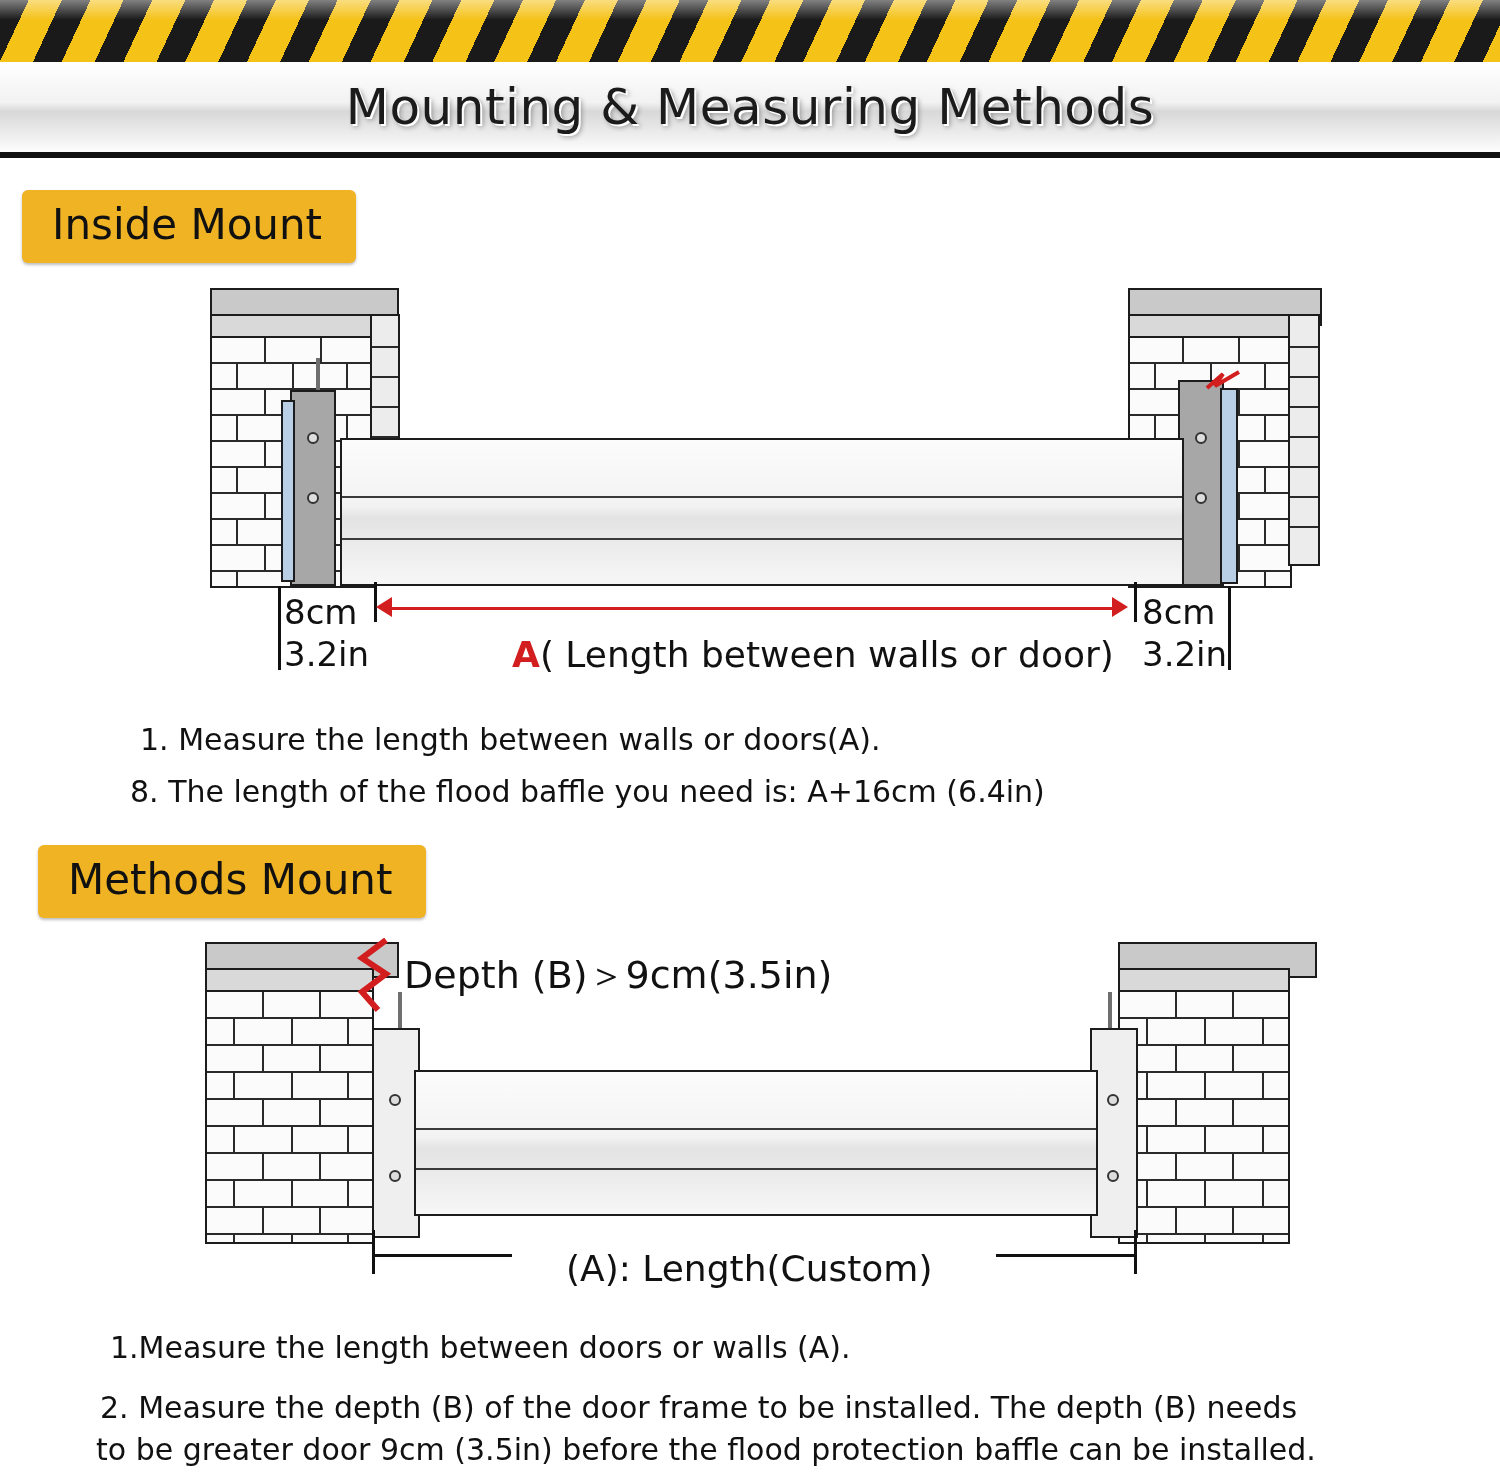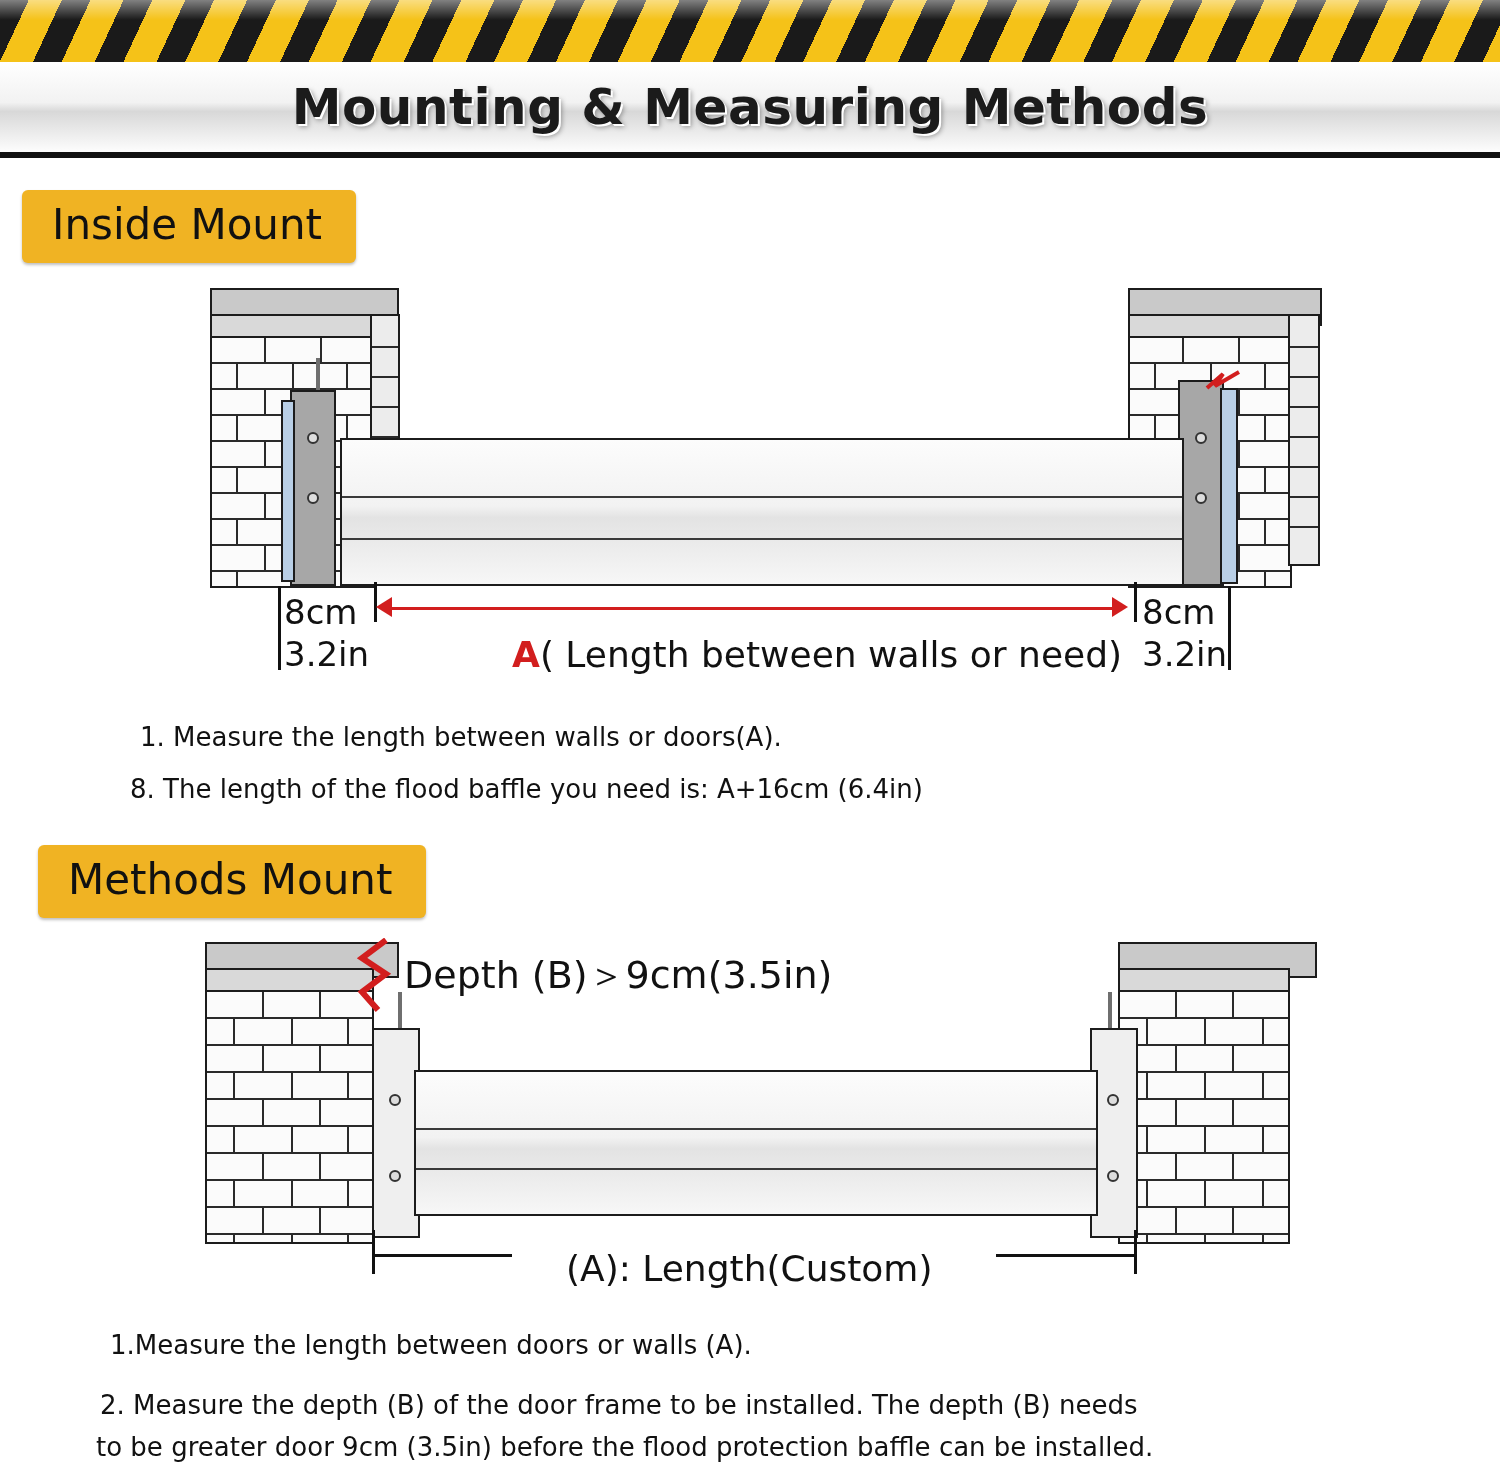--- a/index.html
+++ b/index.html
@@ -7,21 +7,21 @@
 
   
   .hazard-top{position:absolute;left:0;top:0;width:1500px;height:62px;
     background:repeating-linear-gradient(115deg,#1a1a1a 0px,#1a1a1a 26px,#f5c218 26px,#f5c218 56px);
     border-bottom:3px solid #111;}
   .hazard-shine{position:absolute;left:0;top:0;width:1500px;height:20px;
     background:linear-gradient(180deg,rgba(255,255,255,.45),rgba(255,255,255,0));}
   .title-band{position:absolute;left:0;top:62px;width:1500px;height:90px;
     background:linear-gradient(180deg,#ffffff 0%,#f2f2f2 45%,#d8d8d8 55%,#fdfdfd 100%);
     border-bottom:6px solid #111;}
-  .title-band h1{margin:0;line-height:90px;text-align:center;font-size:50px;font-weight:bold;
+  .title-band h1{margin:0;line-height:90px;text-align:center;font-size:50px;font-weight:normal;
     color:#1b1b1b;letter-spacing:.5px;
     text-shadow:2px 2px 0 #ffffff, 3px 3px 5px rgba(0,0,0,.35);}
 
   
   .tag{position:absolute;background:#f0b323;border-radius:6px;color:#111;
     font-size:42px;padding:10px 34px 14px 30px;box-shadow:0 2px 3px rgba(0,0,0,.25);}
   #tag-outside{left:22px;top:190px;}
   #tag-inside{left:38px;top:845px;}
 
   
@@ -46,21 +46,21 @@
   .dimline{position:absolute;height:0;border-top:3px solid #d21e1e;}
   .arrowL,.arrowR{position:absolute;width:0;height:0;border-top:10px solid transparent;border-bottom:10px solid transparent;}
   .arrowL{border-right:16px solid #d21e1e;}
   .arrowR{border-left:16px solid #d21e1e;}
   .tick{position:absolute;width:0;border-left:3px solid #111;}
 
   .txt{position:absolute;color:#111;font-size:34px;white-space:nowrap;}
   .txt.big{font-size:36px;}
   .redA{color:#d21e1e;font-weight:bold;}
 
-  .steps{position:absolute;font-size:26px;color:#111;white-space:nowrap;}
+  .steps{position:absolute;font-size:30px;color:#111;white-space:nowrap;}
 
   .zig{position:absolute;}
 </style>
 </head>
 <body>
 
 <div class="hazard-top">
   <div class="hazard-shine"></div>
 </div>
 <div class="title-band">
@@ -208,21 +208,21 @@
   <div class="arrowL" style="left:376px;top:327px;"></div>
   <div class="arrowR" style="left:1112px;top:327px;"></div>
 </div>
 
 <div class="txt" style="left:284px;top:592px;">8cm</div>
 <div class="txt" style="left:284px;top:634px;">3.2in</div>
 <div class="txt" style="left:1142px;top:592px;">8cm</div>
 <div class="txt" style="left:1142px;top:634px;">3.2in</div>
 
 <div class="txt big" style="left:512px;top:634px;">
-  <span class="redA">A</span><span>( Length between walls or need)</span>
+  <span class="redA">A</span><span>( Length between walls or door)</span>
 </div>
 
 <div class="steps" style="left:140px;top:722px;">1. Measure the length between walls or doors(A).</div>
 <div class="steps" style="left:130px;top:774px;">8. The length of the flood baffle you need is: A+16cm (6.4in)</div>
 
 <div class="tag" id="tag-inside">Methods Mount</div>
 
 <div class="diagram" id="inside-diagram" style="left:0;top:930px;width:1500px;height:330px;">
 
   <div class="cap-top" style="left:205px;top:12px;width:190px;height:32px;"></div>

